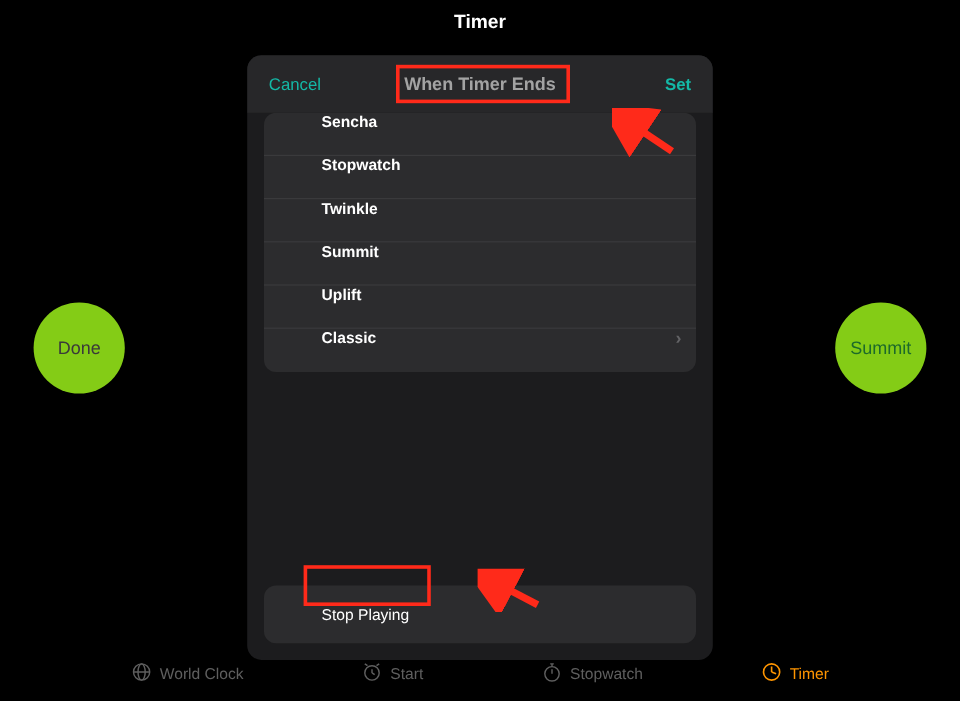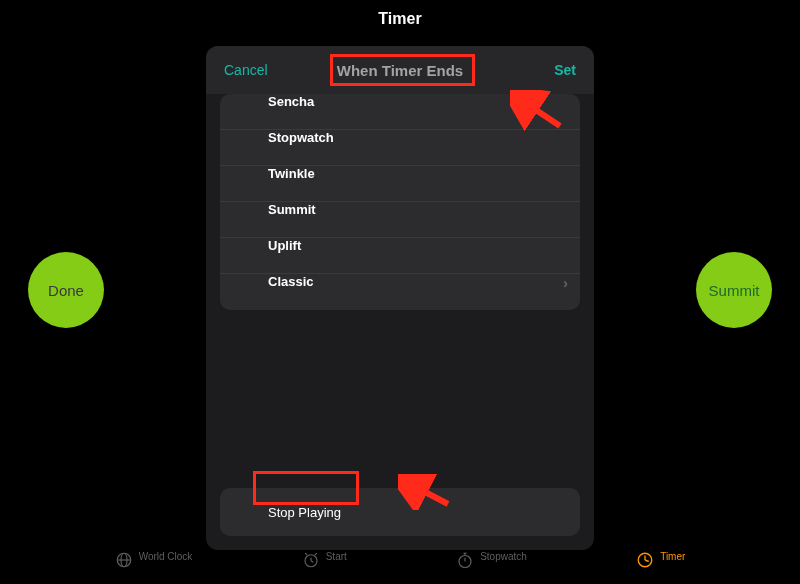--- a/index.html
+++ b/index.html
@@ -42,23 +42,23 @@
       left: 0;
       right: 0;
       height: 48px;
       display: flex;
       justify-content: space-around;
       align-items: center;
       padding: 0 60px;
     }
     .tab-item {
       display: flex;
-      align-items: flex-start;
+      align-items: flex-end;
       gap: 6px;
-      font-size: 10px;
+      font-size: 13px;
       color: #5f5f5f;
       cursor: pointer;
     }
     .tab-item.active { color: #ff9500; }
     .tab-icon {
       width: 18px;
       height: 18px;
       display: inline-flex;
       align-items: center;
       justify-content: center;

